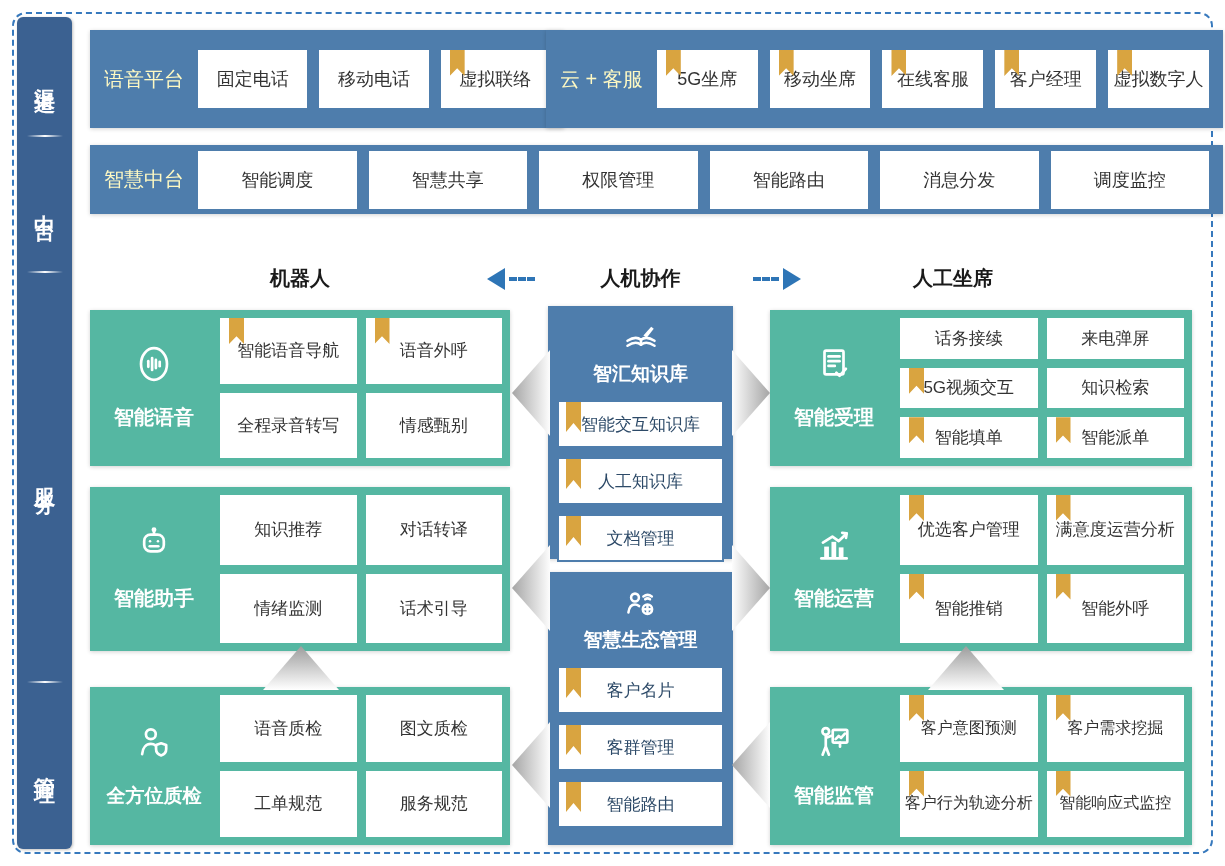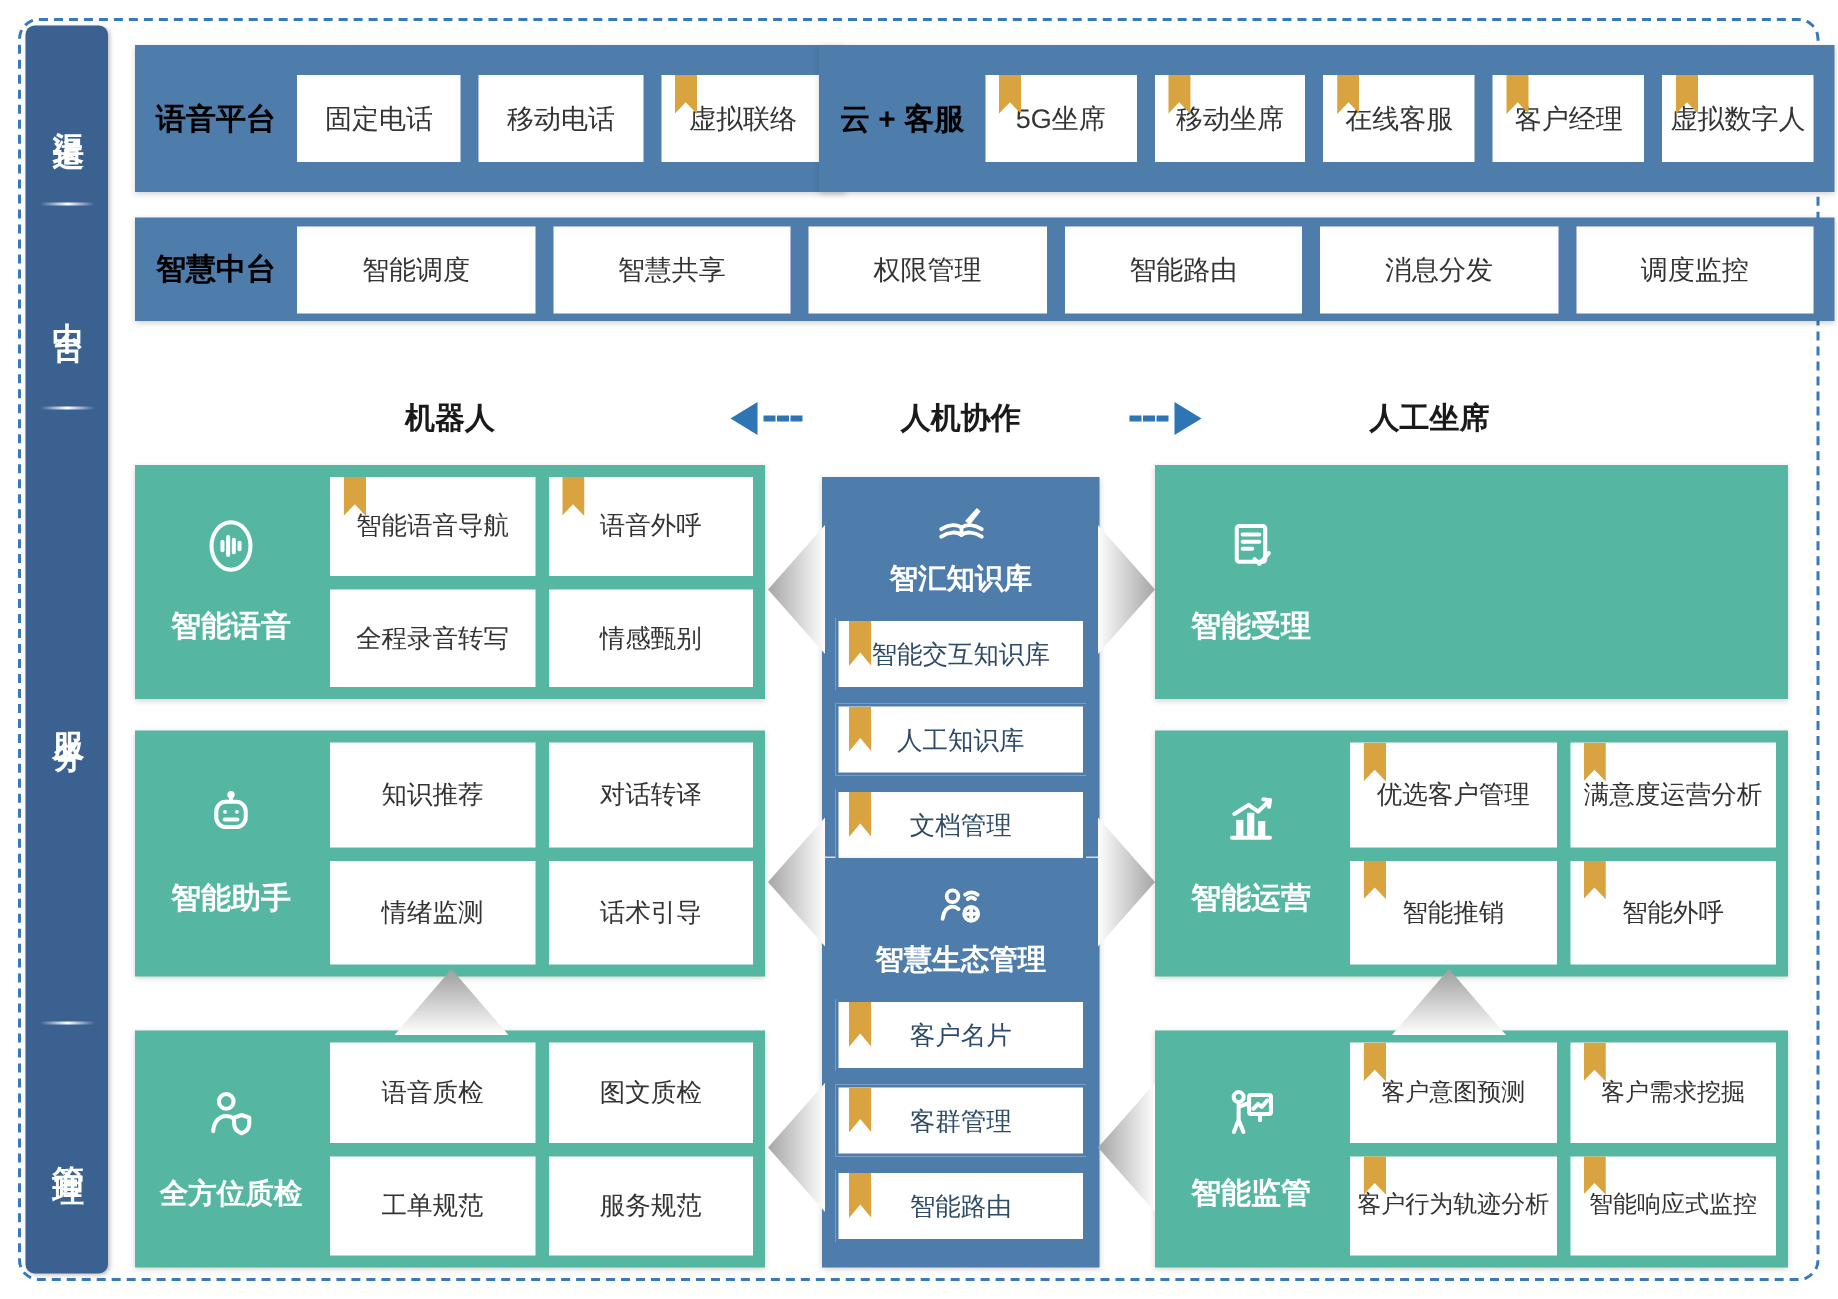--- a/index.html
+++ b/index.html
@@ -16,21 +16,21 @@
   .rail-label{writing-mode:vertical-rl;color:#fff;font-size:21px;font-weight:bold;letter-spacing:6px;}
   .rail-div{height:2px;width:36px;flex:0 0 2px;
         background:linear-gradient(to right,rgba(255,255,255,0),#fff 50%,rgba(255,255,255,0));}
 
   
   .block{position:absolute;box-shadow:0 1px 4px rgba(0,0,0,.18);}
   .blue{background:#4e7dac;}
   .green{background:#55b7a2;}
 
   .hrow{display:flex;align-items:center;padding:0 14px;gap:14px;}
-  .hrow .btitle{color:#000000;font-size:20px;font-weight:bold;white-space:nowrap;}
+  .hrow .btitle{color:#fef9c3;font-size:20px;font-weight:normal;white-space:nowrap;}
   .hrow .cards{display:flex;flex:1;gap:12px;align-items:center;}
   .card{position:relative;background:#fff;display:flex;align-items:center;justify-content:center;
         color:#333;font-size:18px;white-space:nowrap;}
   .hrow .card{flex:1;height:58px;}
 
   
   .bm{position:absolute;left:9px;top:0;width:15px;height:26px;background:#d9a440;
       clip-path:polygon(0 0,100% 0,100% 100%,50% 70%,0 100%);}
 
   
@@ -260,21 +260,21 @@
         </div>
       <div class="card">
           <span>工单规范</span>
         </div>
       <div class="card">
           <span>服务规范</span>
         </div>
     </div>
   </div>
 
-  <div class="block blue mblock" style="left:548px;top:318px;width:185px;height:253px;box-sizing:border-box;">
+  <div class="block blue mblock" style="left:548px;top:306px;width:185px;height:253px;box-sizing:border-box;">
     <div class="mhead">
       <svg viewBox="0 0 24 24">
           <path d="M3 16.5c3.5-2.3 7-2.3 9-.7 2-1.6 5.5-1.6 9 .7"></path>
           <path d="M3 13.2c3.5-2.3 7-2.3 9-.7 2-1.6 5.5-1.6 9 .7"></path>
           <line x1="12" y1="12.5" x2="12" y2="15.8"></line>
           <path d="M13.6 9.6l5.2-5.8 1.7 1.4-4.7 6z" fill="#fff" stroke="none"></path>
         </svg>
       <span class="stitle">智汇知识库</span>
     </div>
     <div class="card">
@@ -320,20 +320,43 @@
   <div class="block green sblock" style="left:770px;top:310px;width:422px;height:156px;box-sizing:border-box;">
     <div class="slabel">
       <svg viewBox="0 0 24 24">
           <rect x="6" y="3.6" width="12" height="15" rx="1"></rect>
           <line x1="8.5" y1="7.2" x2="15.5" y2="7.2"></line>
           <line x1="8.5" y1="10.2" x2="15.5" y2="10.2"></line>
           <line x1="8.5" y1="13.2" x2="12.5" y2="13.2"></line>
           <path d="M13.5 17.5l2 2 4-4.5"></path>
         </svg>
       <span class="stitle">智能受理</span>
+    </div>
+    <div class="sgrid rows3">
+      <div class="card">
+          <span>话务接续</span>
+        </div>
+      <div class="card">
+          <span>来电弹屏</span>
+        </div>
+      <div class="card">
+          <span class="bm"></span>
+          <span>5G视频交互</span>
+        </div>
+      <div class="card">
+          <span>知识检索</span>
+        </div>
+      <div class="card">
+          <span class="bm"></span>
+          <span>智能填单</span>
+        </div>
+      <div class="card">
+          <span class="bm"></span>
+          <span>智能派单</span>
+        </div>
     </div>
   </div>
 
   <div class="block green sblock" style="left:770px;top:487px;width:422px;height:164px;box-sizing:border-box;">
     <div class="slabel">
       <svg viewBox="0 0 24 24">
           <path d="M4 20.5h16"></path>
           <rect x="5.8" y="13" width="3" height="7.5" fill="#fff" stroke="none"></rect>
           <rect x="10.4" y="10" width="3" height="10.5" fill="#fff" stroke="none"></rect>
           <rect x="15" y="13.5" width="3" height="7" fill="#fff" stroke="none"></rect>

